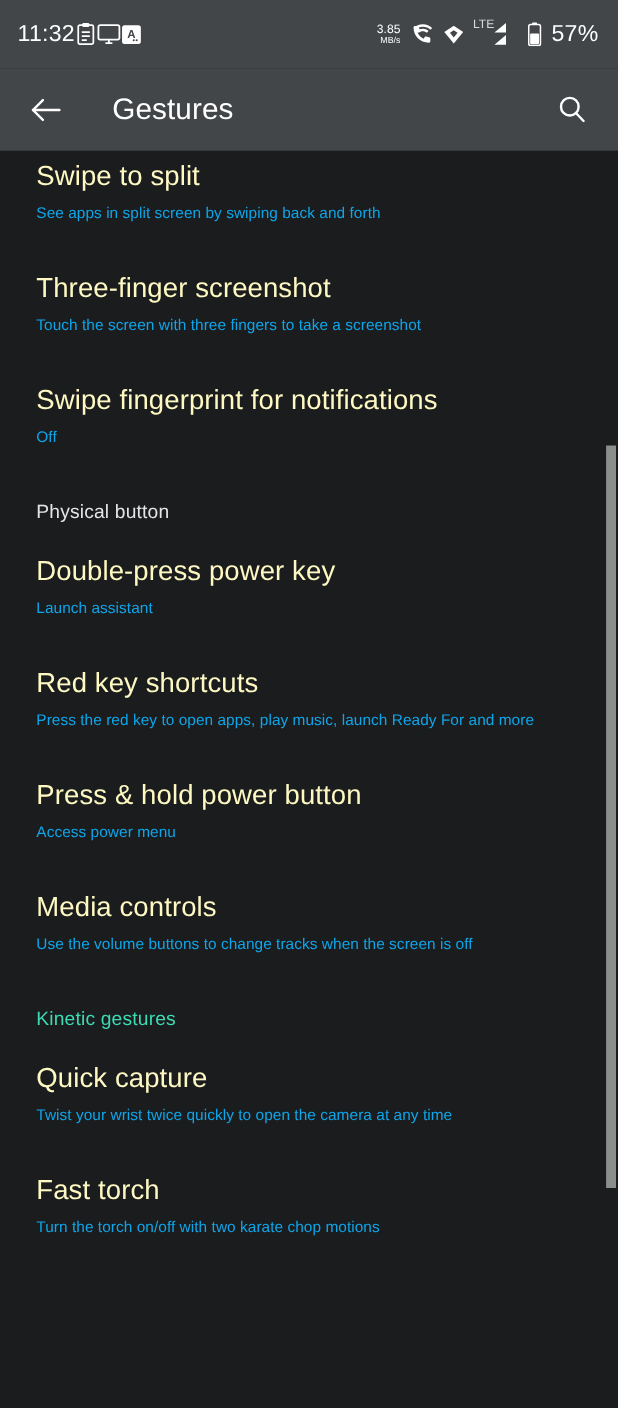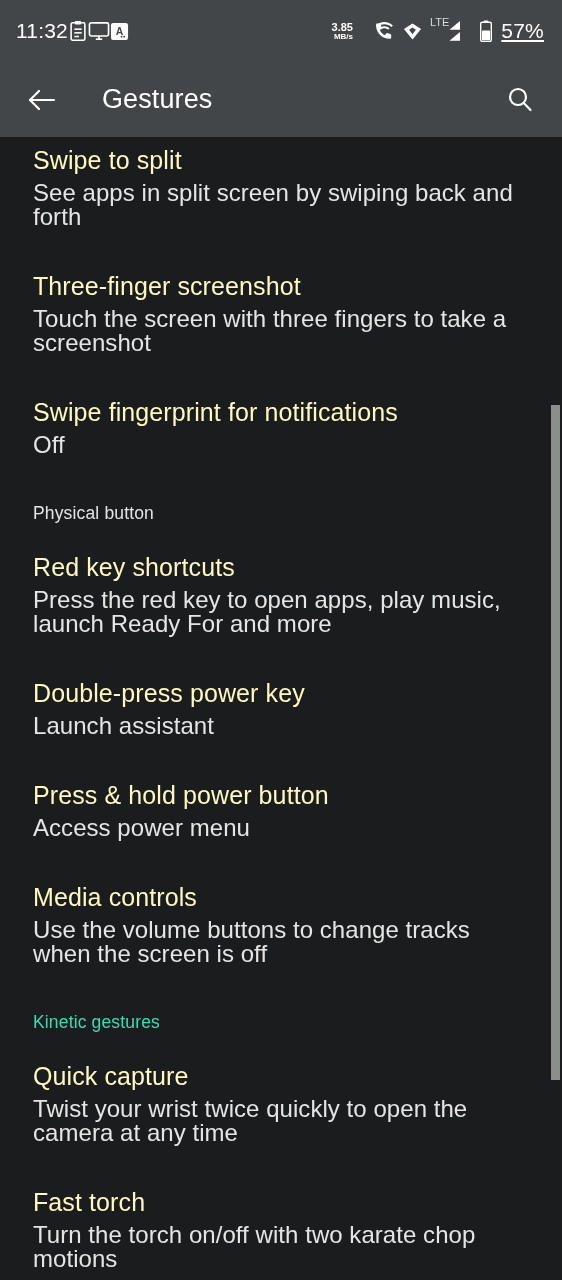--- a/index.html
+++ b/index.html
@@ -16,26 +16,26 @@
     height:62px; background:#434649;
     display:flex; align-items:center;
     padding:0 18px 0 16px;
     color:#ffffff;
   }
   .sb-left{ display:flex; align-items:center; }
   .sb-time{ font-size:21px; letter-spacing:.2px; }
   .sb-right{ margin-left:auto; display:flex; align-items:center; gap:7px; }
   .sb-icon{ display:flex; align-items:center; justify-content:center; }
   .netspeed{ display:flex; flex-direction:column; align-items:flex-end;
-             line-height:1; margin-right:13px;font-weight:bold; }
+             line-height:1; margin-right:2px; }
   .netspeed .n1{ font-size:11px; }
   .netspeed .n2{ font-size:8px; }
   .lte-wrap{ display:flex; align-items:flex-start; }
   .lte-txt{ font-size:11px; color:#d6d8da; margin-right:-1px; margin-top:-4px;}
-  .sb-batt{ font-size:21px; letter-spacing:.2px; margin-left:1px;text-decoration:underline; }
+  .sb-batt{ font-size:21px; letter-spacing:.2px; margin-left:1px; }
 
   
   .appbar{
     height:75px; background:#434649;
     display:flex; align-items:center;
     padding:0 22px 0 22px;
   }
   .appbar .back{ width:40px; height:40px; display:flex;
                  align-items:center; justify-content:center; cursor:pointer; }
   .appbar .title{
@@ -47,21 +47,21 @@
                    cursor:pointer; }
 
   
   .list{ padding:0 0 0 0; position:relative; }
   .item{ padding:22px 34px 20px 33px; cursor:pointer; }
   .item .t{
     color:#fef9c3; font-size:25px; line-height:31px;
     font-weight:400; letter-spacing:.1px;
   }
   .item .s{
-    color:#e5e5e5; font-size:24px; line-height:24px;
+    color:#0ea5e9; font-size:14px; line-height:24px;
     margin-top:5px; letter-spacing:.05px;
     max-width:498px;
   }
   .section{
     color:#3ddbb3; font-size:17.5px; font-weight:500;
     padding:26px 33px 6px 33px; letter-spacing:.15px;
   }
   
   .item.first{ padding-top:8px; }
 
@@ -172,28 +172,28 @@
     <div class="item">
       <div class="t">Three-finger screenshot</div>
       <div class="s">Touch the screen with three fingers to take a screenshot</div>
     </div>
     <div class="item">
       <div class="t">Swipe fingerprint for notifications</div>
       <div class="s">Off</div>
     </div>
     <div class="section" style="color: #e5e5e5;">Physical button</div>
     <div class="item">
+      <div class="t">Double-press power key</div>
+      <div class="s">Launch assistant</div>
+    </div>
+    <div class="item">
       <div class="t">Red key shortcuts</div>
       <div class="s">Press the red key to open apps, play music, launch Ready For and more</div>
     </div>
     <div class="item">
-      <div class="t">Double-press power key</div>
-      <div class="s">Launch assistant</div>
-    </div>
-    <div class="item">
       <div class="t">Press &amp; hold power button</div>
       <div class="s">Access power menu</div>
     </div>
     <div class="item">
       <div class="t">Media controls</div>
       <div class="s">Use the volume buttons to change tracks when the screen is off</div>
     </div>
     <div class="section" style="color: rgb(61, 219, 179);">Kinetic gestures</div>
     <div class="item">
       <div class="t">Quick capture</div>

